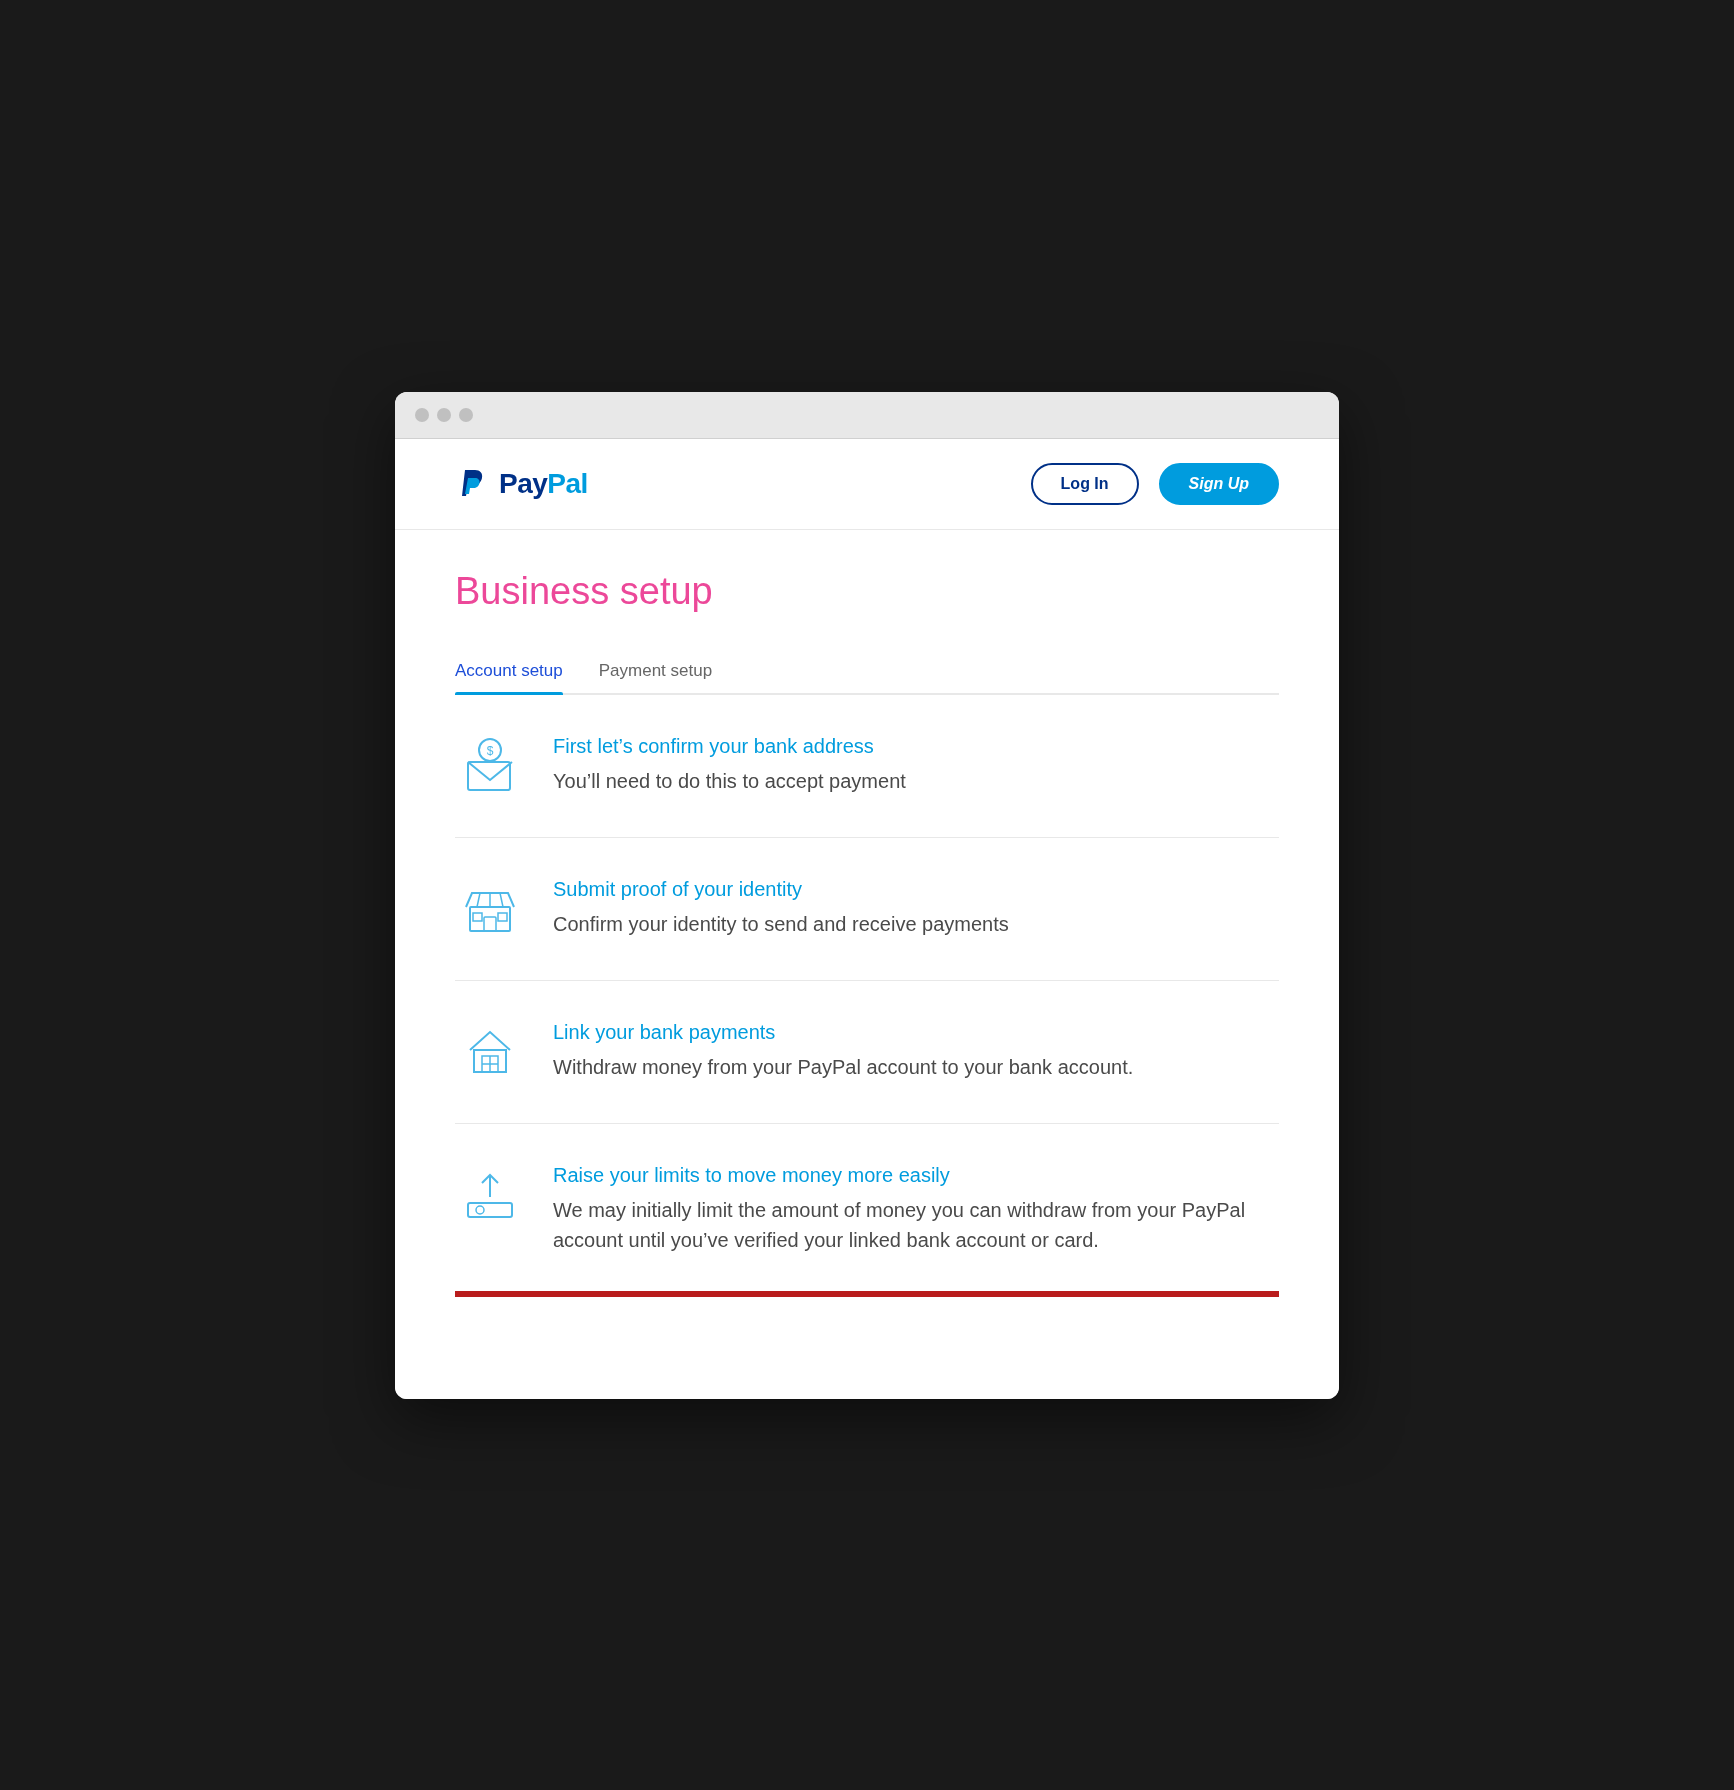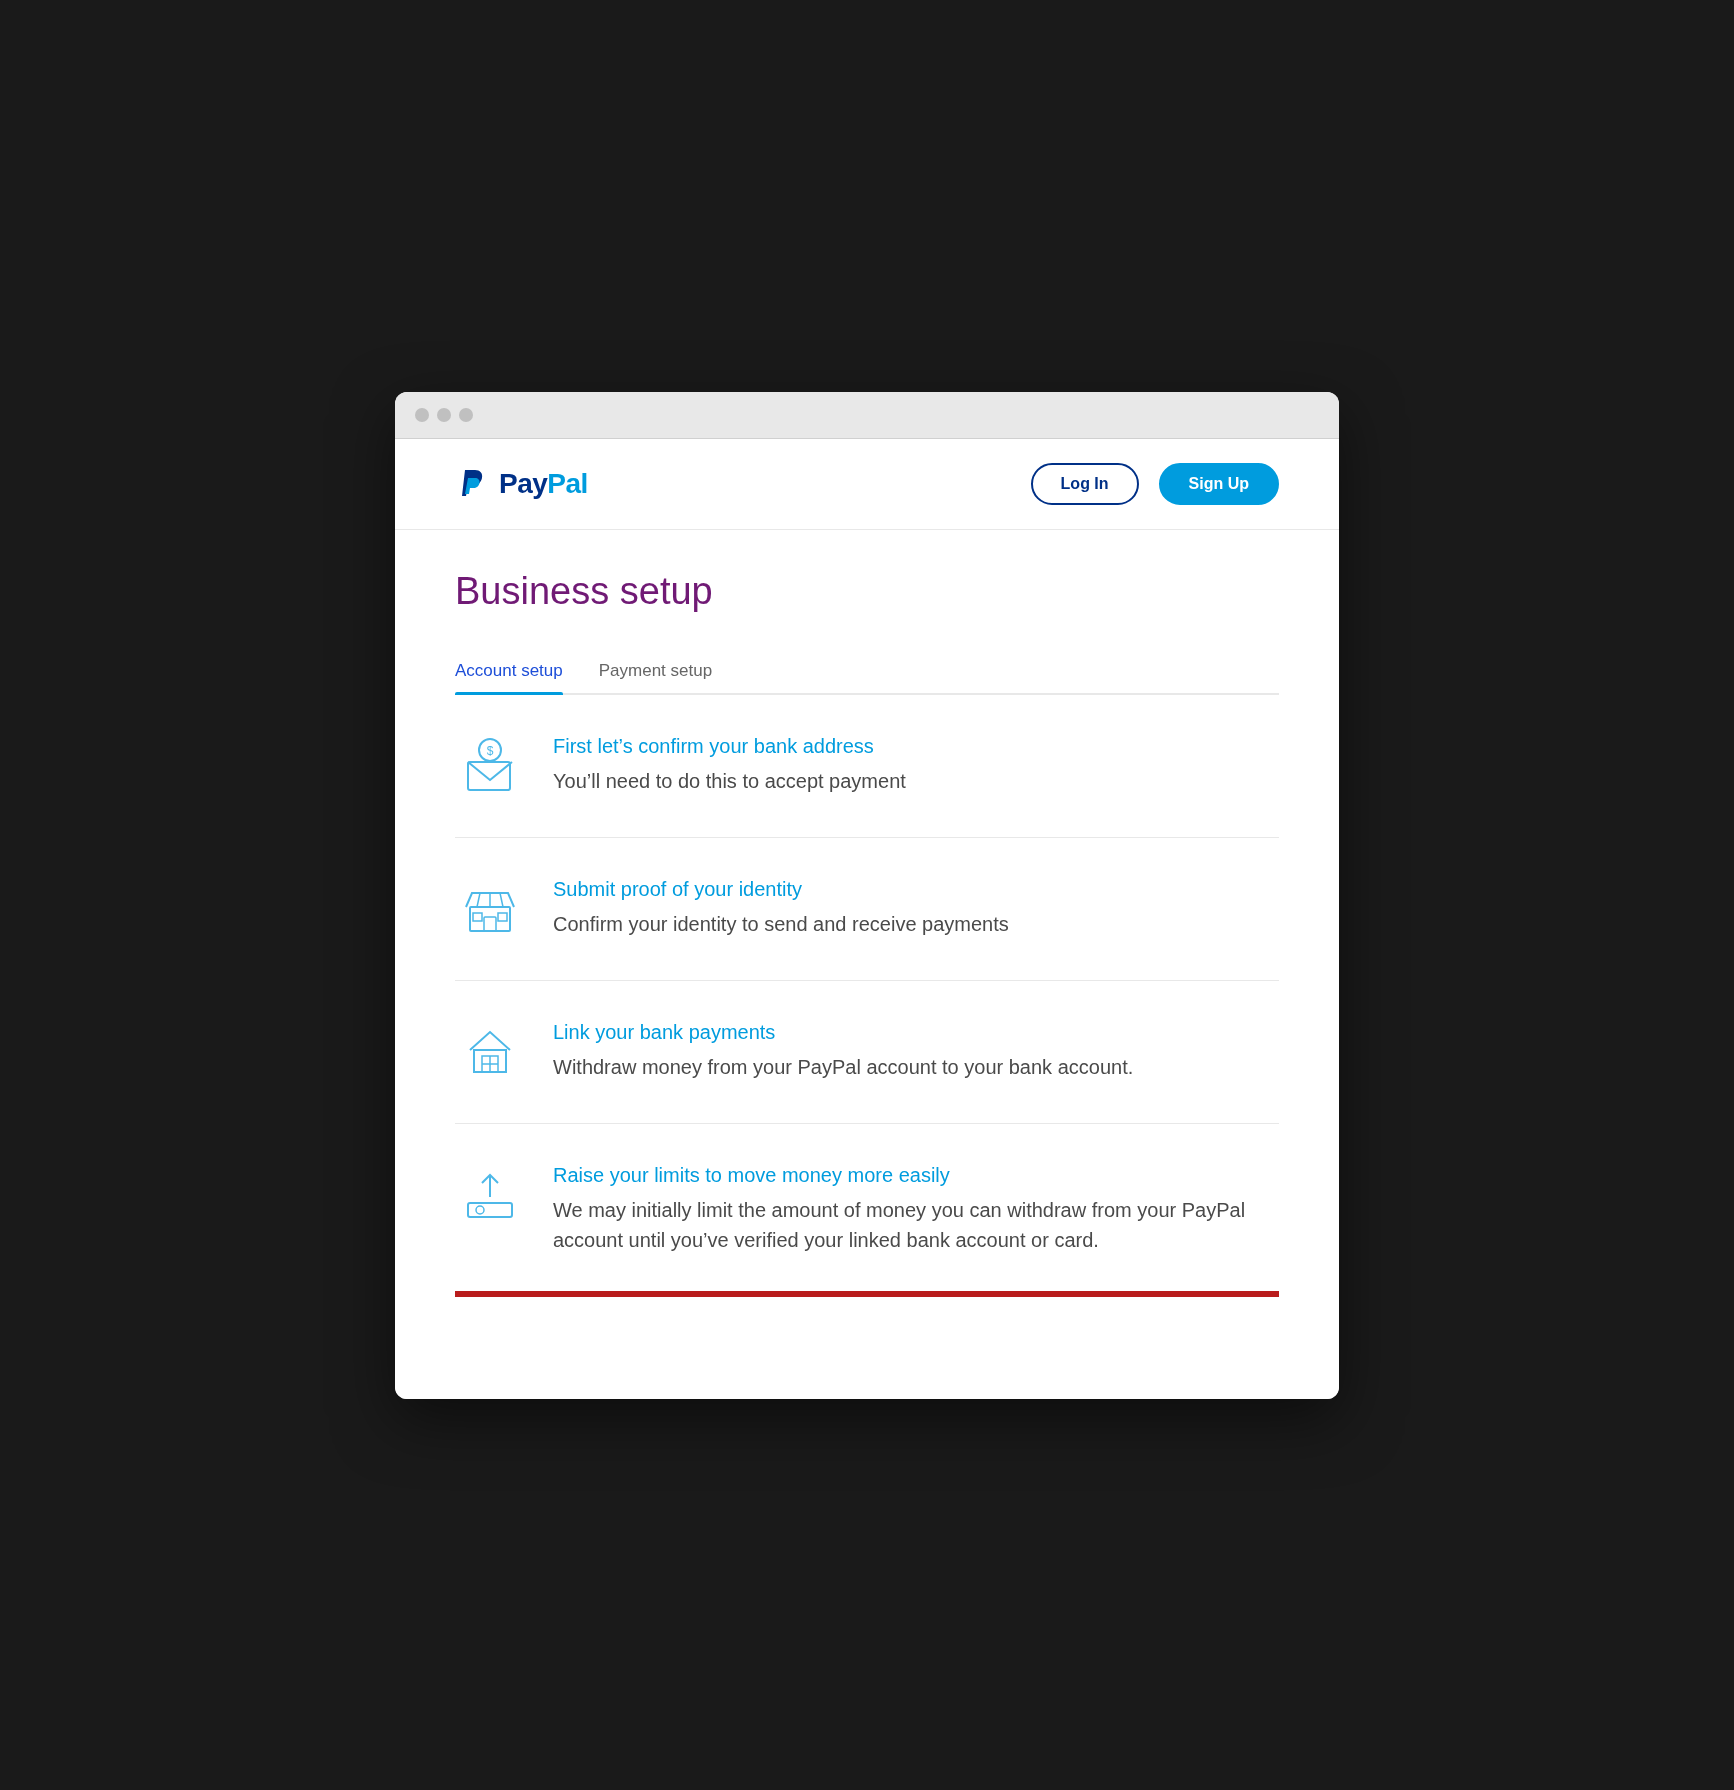--- a/index.html
+++ b/index.html
@@ -96,31 +96,32 @@
 
     .btn-signup {
       padding: 10px 28px;
       border: 2px solid #009cde;
       border-radius: 24px;
       background: #009cde;
       color: #fff;
       font-size: 16px;
       font-weight: 600;
       cursor: pointer;
+      font-style: italic;
     }
 
     
     .main {
       padding: 40px 60px 60px;
     }
 
     .page-title {
       font-size: 38px;
       font-weight: 300;
-      color: #701a75;
+      color: #ec4899;
       margin-bottom: 36px;
     }
 
     
     .tabs {
       display: flex;
       border-bottom: 2px solid #e8e8e8;
       margin-bottom: 0;
     }
 

